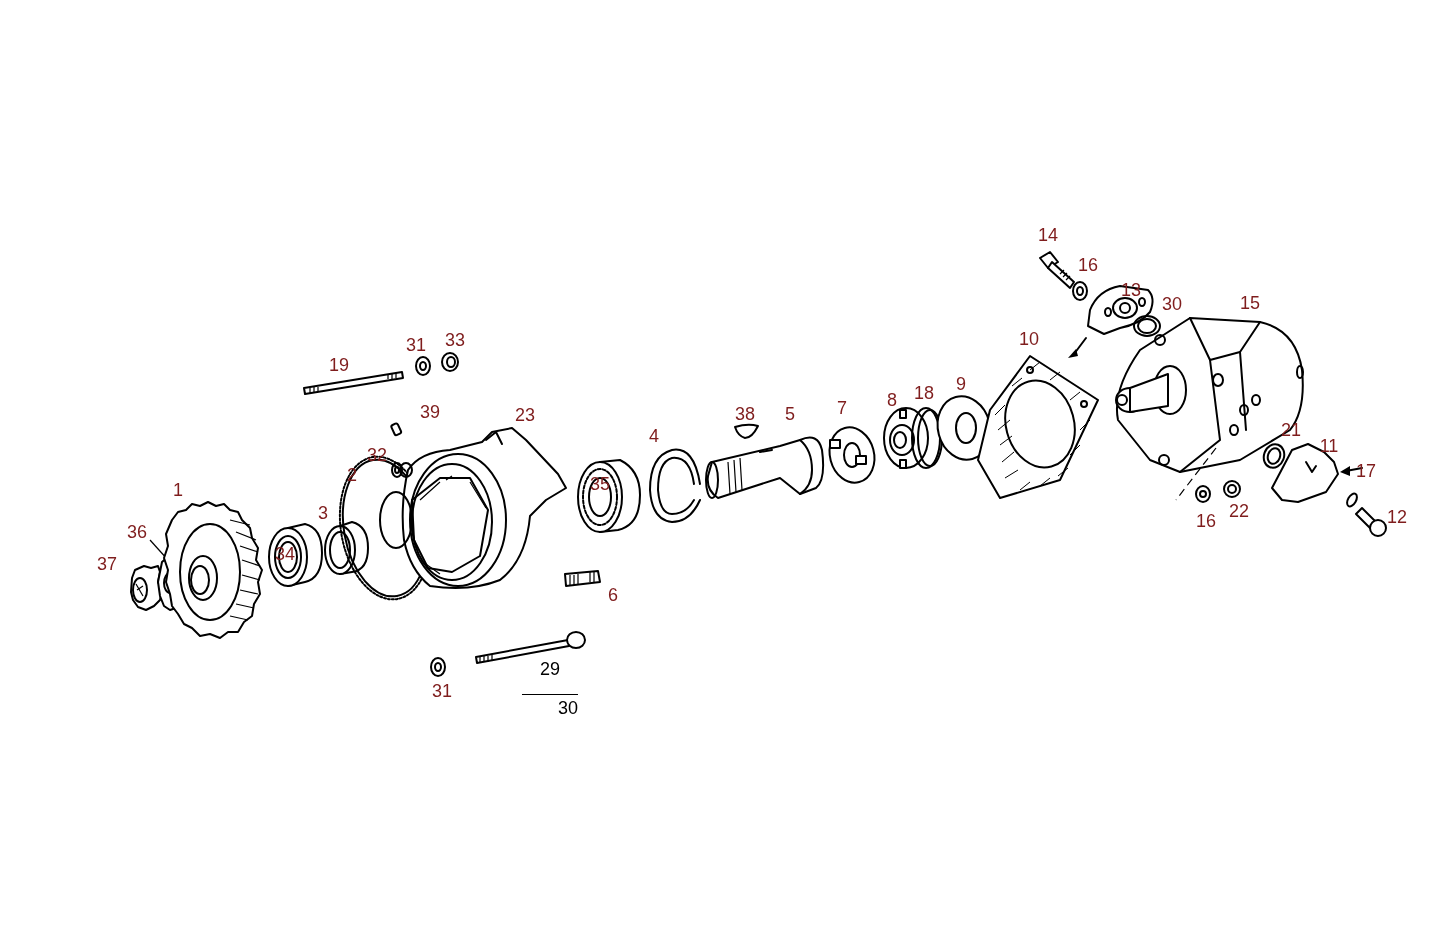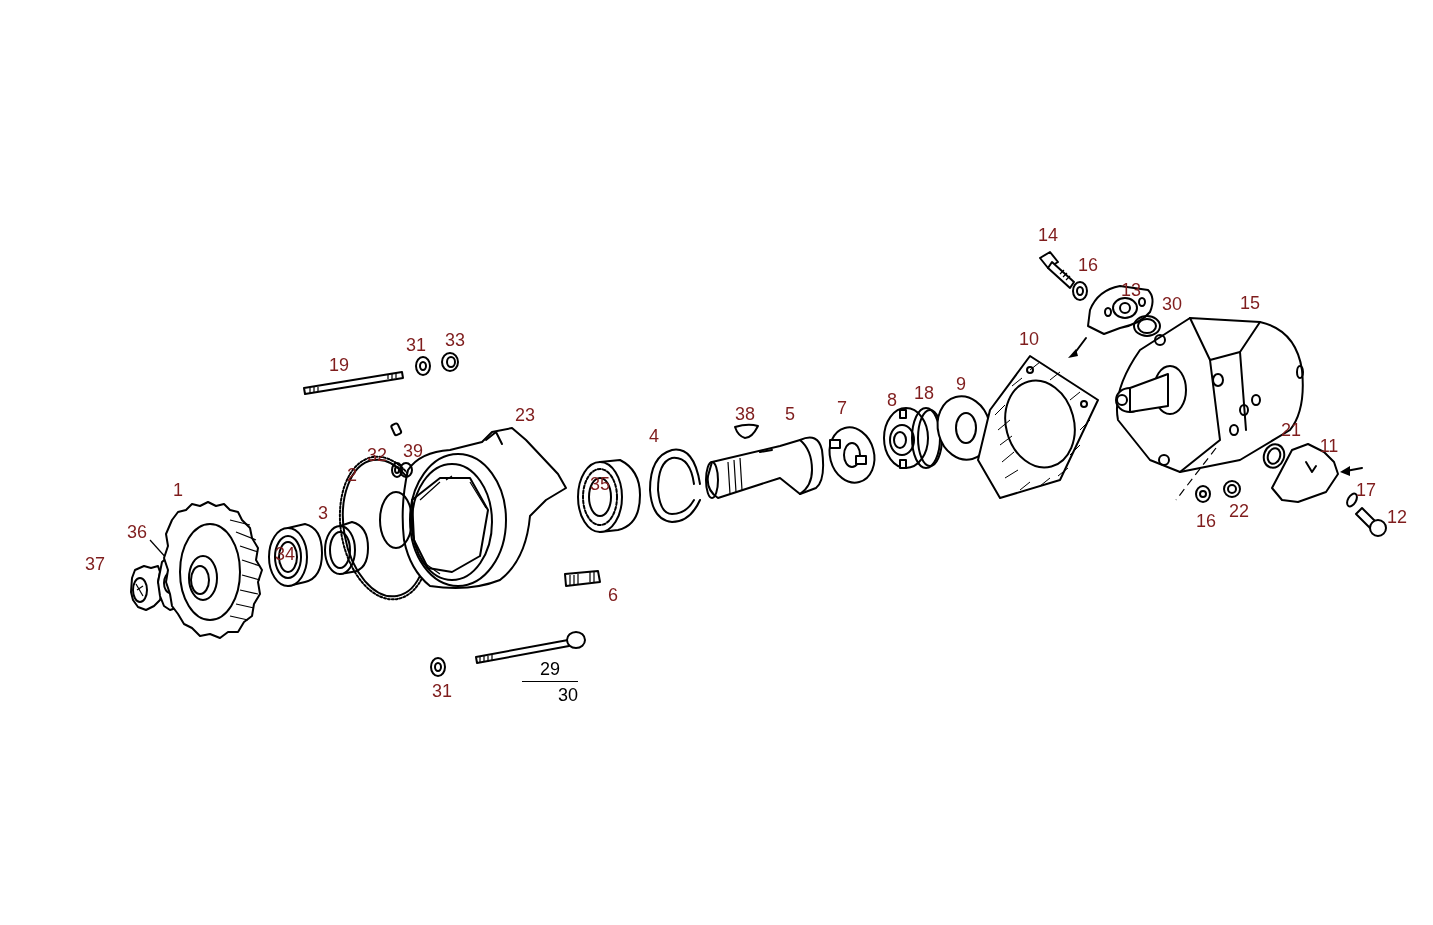--- a/index.html
+++ b/index.html
@@ -1,20 +1,20 @@
 <!DOCTYPE html>
 <html><head>
 <meta charset="utf-8">
 <style>
   html, body { margin: 0; padding: 0; background: #ffffff; }
   body { width: 1433px; height: 925px; position: relative; overflow: hidden; font-family: "Liberation Sans", sans-serif; }
   #diagram { position: absolute; left: 0; top: 0; width: 1433px; height: 925px; }
   .lbl { position: absolute; font-family: Liberation Sans, sans-serif; font-size: 18px; color: #7f1d1d; line-height: 1; white-space: nowrap; transform: translate(-50%, -50%); }
   .frac { position: absolute; font-size: 18px; line-height: 1; transform: translate(-50%, 0); text-align: center; }
-  .frac .num { display: block; border-bottom: 1.5px solid #000; padding-bottom: 3px; }
+  .frac .num { display: block; border-bottom: 1.5px solid #000; padding-bottom: 16px; }
   .frac .den { display: block; padding-top: 4px; margin-left: 36px; }
   svg .k { stroke: #000; fill: none; stroke-width: 2; stroke-linejoin: round; stroke-linecap: round; }
   svg .kf { stroke: #000; fill: #fff; stroke-width: 2; stroke-linejoin: round; }
   svg .thin { stroke: #000; fill: none; stroke-width: 1.2; }
   svg .hatch { stroke: #000; fill: none; stroke-width: 1; }
 </style>
 </head>
 <body>
 
 <div id="diagram">
@@ -262,34 +262,34 @@
 <span class="lbl" style="left:892px;top:400px;">8</span>
 <span class="lbl" style="left:961px;top:384px;">9</span>
 <span class="lbl" style="left:1029px;top:339px;">10</span>
 <span class="lbl" style="left:1329px;top:446px;">11</span>
 <span class="lbl" style="left:1397px;top:517px;">12</span>
 <span class="lbl" style="left:1131px;top:272px;margin-top:18px;">13</span>
 <span class="lbl" style="left:1048px;top:235px;">14</span>
 <span class="lbl" style="left:1250px;top:303px;">15</span>
 <span class="lbl" style="left:1088px;top:265px;">16</span>
 <span class="lbl" style="left:1206px;top:521px;">16</span>
-<span class="lbl" style="left:1366px;top:490px;">17</span>
+<span class="lbl" style="left:1366px;top:471px;">17</span>
 <span class="lbl" style="left:924px;top:393px;">18</span>
 <span class="lbl" style="left:339px;top:365px;">19</span>
 <span class="lbl" style="left:1172px;top:304px;">30</span>
 <span class="lbl" style="left:1291px;top:430px;">21</span>
 <span class="lbl" style="left:1239px;top:511px;">22</span>
 <span class="lbl" style="left:525px;top:415px;">23</span>
 <div class="frac" style="left:550px;top:660px;">
   <span class="num">29</span>
   <span class="den">30</span>
 </div>
 <span class="lbl" style="left:416px;top:345px;">31</span>
 <span class="lbl" style="left:442px;top:691px;">31</span>
 <span class="lbl" style="left:377px;top:455px;">32</span>
 <span class="lbl" style="left:455px;top:340px;">33</span>
 <span class="lbl" style="left:285px;top:510px;margin-top:44px;">34</span>
 <span class="lbl" style="left:600px;top:448px;margin-top:36px;">35</span>
 <span class="lbl" style="left:137px;top:532px;">36</span>
-<span class="lbl" style="left:95px;top:564px;">37</span>
+<span class="lbl" style="left:107px;top:564px;">37</span>
 <span class="lbl" style="left:745px;top:414px;">38</span>
-<span class="lbl" style="left:413px;top:412px;margin-top:39px;">39</span>
+<span class="lbl" style="left:430px;top:412px;">39</span>
 </div>
 
 </body></html>

